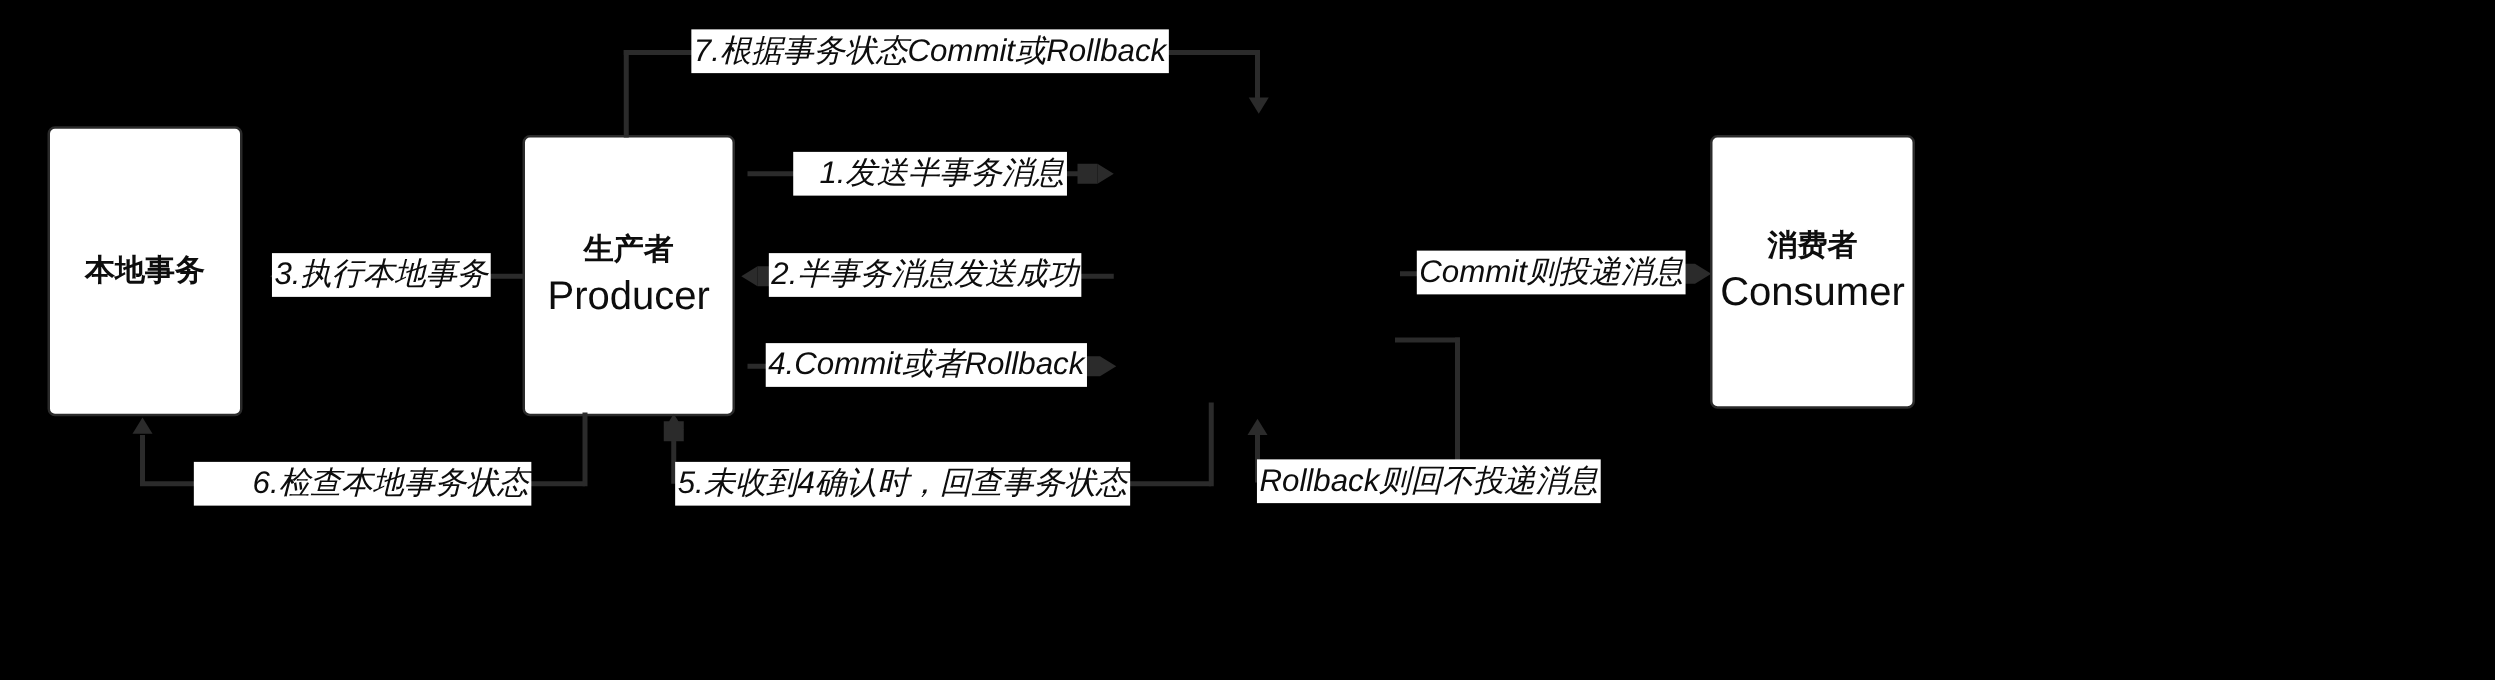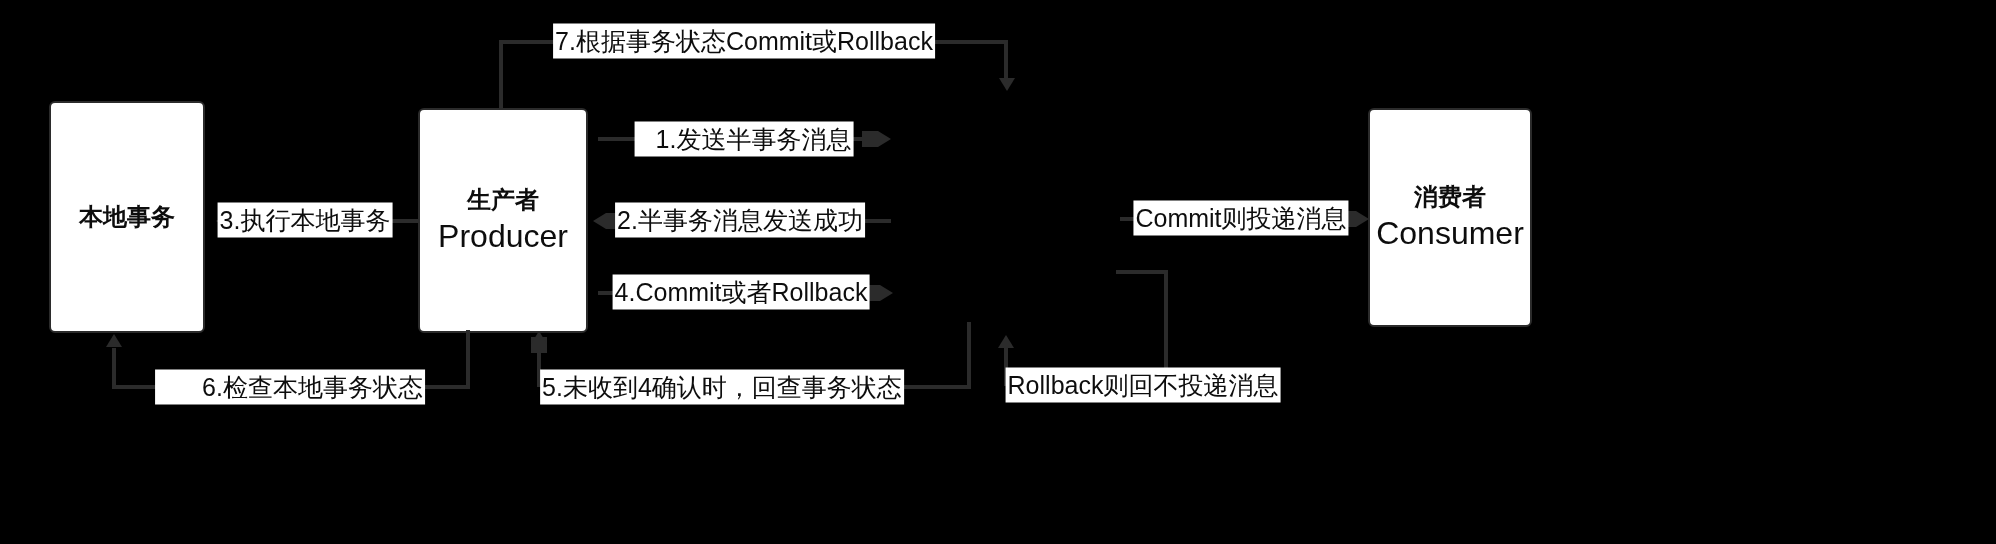--- a/index.html
+++ b/index.html
@@ -31,29 +31,29 @@
   .ar-d{border-left:8px solid transparent;border-right:8px solid transparent;border-top:13px solid #2b2b2b;}
   .ar-u{border-left:8px solid transparent;border-right:8px solid transparent;border-bottom:13px solid #2b2b2b;}
 
   
   .sq{position:absolute;width:16px;height:16px;background:#2b2b2b;}
 
   
   .lab{
     position:absolute;background:#fff;color:#0d0d0d;
     font-size:25px;line-height:1;white-space:nowrap;
-    padding:5px 2px;transform:translate(-50%,-50%);
+    padding:5px 2px;transform:translate(-50%,-50%);font-style:italic;
   }
 </style>
 </head>
 <body>
 
 <div id="stage">
 
-  <div class="node single" style="left:38px;top:101px;width:152px;height:228px;margin-left:11px;">
+  <div class="node single" style="left:38px;top:101px;width:152px;height:228px;">
     <div class="cn">本地事务</div>
   </div>
 
   <div class="node" style="left:418px;top:108px;width:166px;height:221px;">
     <div class="cn">生产者</div>
     <div class="en">Producer</div>
   </div>
 
   <div class="node" style="left:1368px;top:108px;width:160px;height:215px;">
     <div class="cn">消费者</div>

